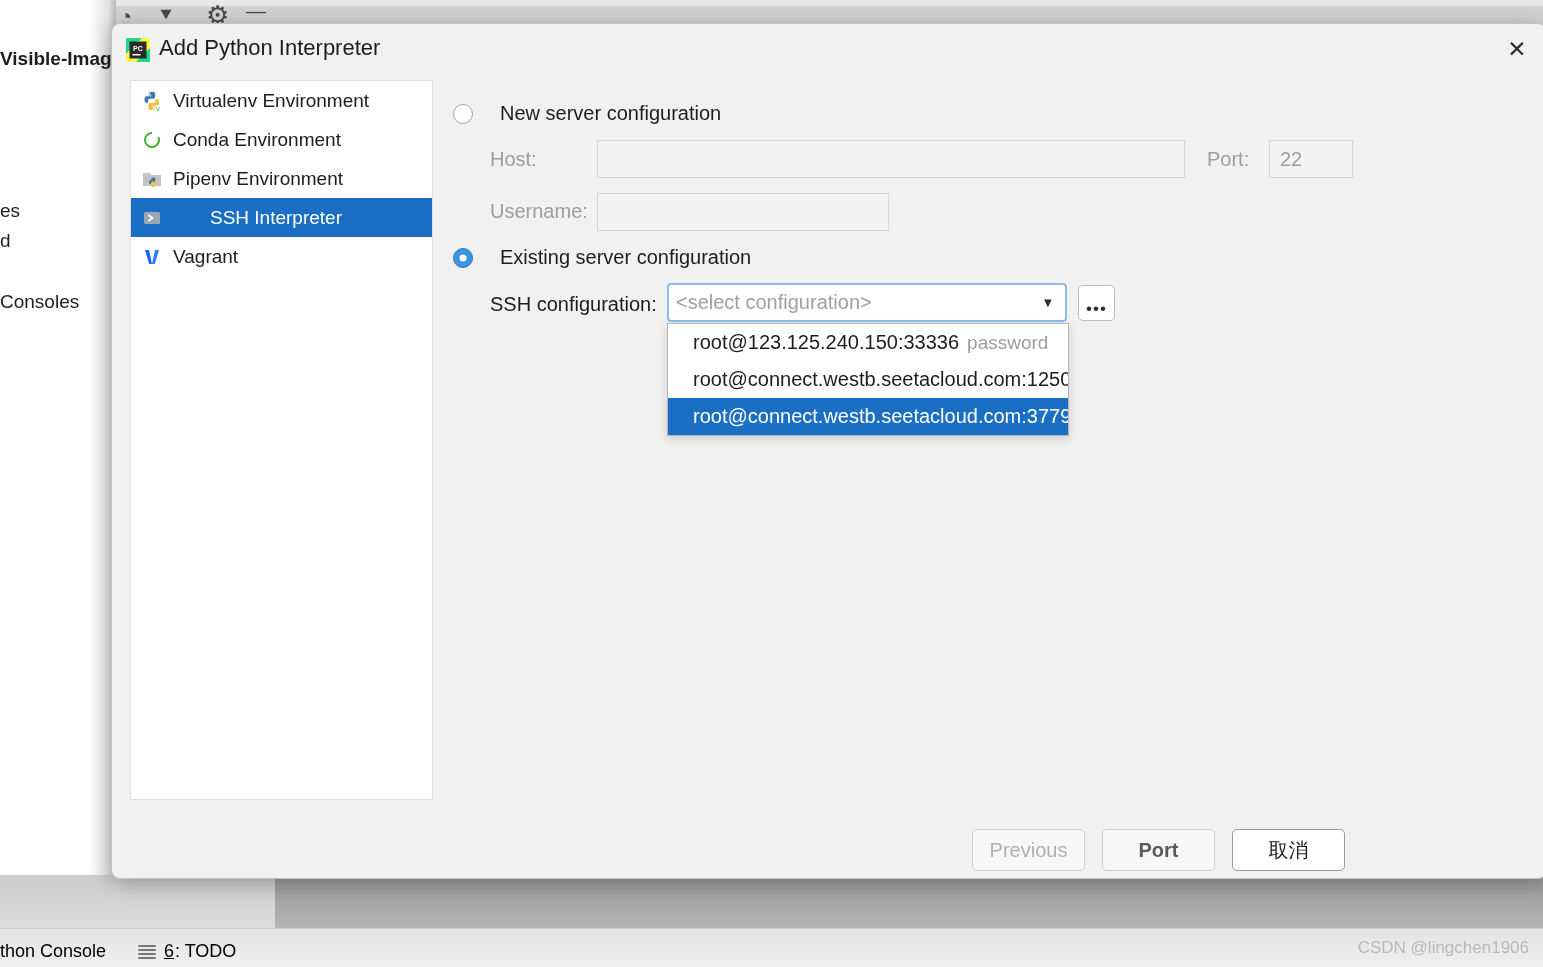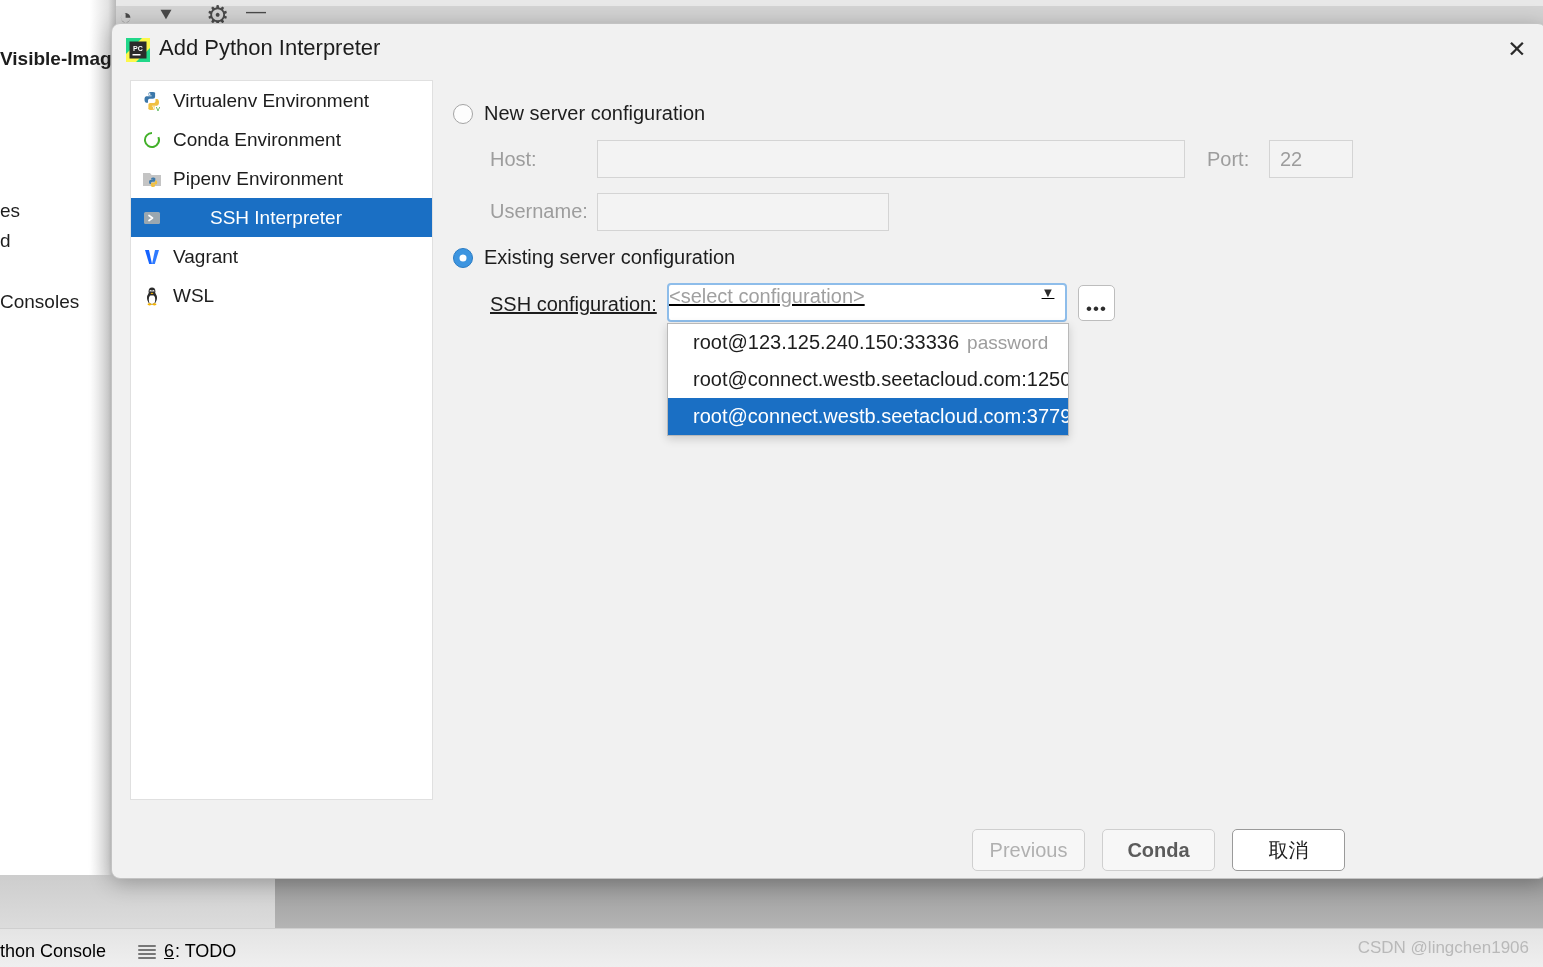--- a/index.html
+++ b/index.html
@@ -143,20 +143,21 @@
 
   
   .content { position: absolute; left: 330px; top: 56px; right: 0; bottom: 0; }
 
   .radio-row {
     position: absolute;
     display: flex; align-items: center;
     font-size: 20px; color: #1d1d1d;
     white-space: nowrap;
     cursor: default;
+    gap: 16px;
   }
   .radio {
     width: 20px; height: 20px; border-radius: 50%;
     border: 1.6px solid #a4a4a4; background: #fdfdfd;
     margin-right: 11px; flex: 0 0 20px;
     position: relative;
   }
   .radio.checked {
     background: #3d95e0; border-color: #2a7cc4;
   }
@@ -184,23 +185,22 @@
     padding: 0 10px;
     display: flex; align-items: center;
     white-space: nowrap;
   }
 
   .combo-wrap {
     position: absolute;
     border: 2px solid #8ebdea;
     border-radius: 4px;
     background: #ffffff;
-    display: flex; 
-    padding: 0 4px 0 0;
-    text-decoration: underline;
+    display: flex; align-items: center;
+    padding: 0 4px 0 7px;
   }
   .combo-value {
     flex: 1;
     font-size: 20px; color: #a0a0a0;
     white-space: nowrap;
   }
   .combo-arrow {
     width: 26px; text-align: center;
     font-size: 13px; color: #2d2d2d;
   }
@@ -355,37 +355,20 @@
     <div class="side-item">
       <span class="side-ico">
         <svg width="22" height="22" viewBox="0 0 22 22">
           <polygon points="4,4 8,4 11,18 8.2,18" fill="#1563ff"></polygon>
           <polygon points="18,4 14,4 11,18 13.8,18" fill="#2f7bff"></polygon>
         </svg>
       </span>
       <span>Vagrant</span>
     </div>
 
-    <div class="side-item">
-      <span class="side-ico">
-        <svg width="22" height="22" viewBox="0 0 22 22">
-          <ellipse cx="11" cy="13" rx="5" ry="6.5" fill="#2b2b2b"></ellipse>
-          <ellipse cx="11" cy="14.5" rx="3.2" ry="4.6" fill="#ffffff"></ellipse>
-          <ellipse cx="11" cy="6.5" rx="3.4" ry="4" fill="#2b2b2b"></ellipse>
-          <circle cx="9.7" cy="6" r="1.1" fill="#ffffff"></circle>
-          <circle cx="12.3" cy="6" r="1.1" fill="#ffffff"></circle>
-          <circle cx="9.8" cy="6.2" r="0.5" fill="#000"></circle>
-          <circle cx="12.2" cy="6.2" r="0.5" fill="#000"></circle>
-          <polygon points="11,7.6 12.6,8.9 9.4,8.9" fill="#f5b400"></polygon>
-          <ellipse cx="8.6" cy="19.3" rx="2.1" ry="1.1" fill="#f5b400"></ellipse>
-          <ellipse cx="13.4" cy="19.3" rx="2.1" ry="1.1" fill="#f5b400"></ellipse>
-        </svg>
-      </span>
-      <span>WSL</span>
-    </div>
 
 
   </div>
 
   <div class="content">
 
     <div class="radio-row" style="left:11px; top:22px;">
       <span class="radio"></span>
       <span>New server configuration</span>
     </div>
@@ -396,21 +379,21 @@
     <div class="text-input" style="left:827px; top:60px; width:84px; height:38px;">22</div>
 
     <div class="field-label disabled" style="left:48px; top:120px;">Username:</div>
     <div class="text-input" style="left:155px; top:113px; width:292px; height:38px;" placeholder=""></div>
 
     <div class="radio-row" style="left:11px; top:166px;">
       <span class="radio checked"></span>
       <span>Existing server configuration</span>
     </div>
 
-    <div class="field-label enabled" style="left:48px; top:213px;text-decoration:underline;">SSH configuration:</div>
+    <div class="field-label enabled" style="left:48px; top:213px;">SSH configuration:</div>
     <div class="combo-wrap" style="left:225px; top:203px; width:400px; height:39px;">
       <span class="combo-value">&lt;select configuration&gt;</span>
       <span class="combo-arrow">▼</span>
     </div>
     <div class="ellipsis-btn" style="left:636px; top:205px; width:37px; height:36px;">•••</div>
 
     <div class="dropdown" style="left:225px; top:243px; width:402px;">
       <div class="dd-item">
         <span>root@123.125.240.150:33336</span>
         <span class="dd-sub">password</span>
@@ -420,15 +403,15 @@
 
       </div>
       <div class="dd-item highlighted">
         <span>root@connect.westb.seetacloud.com:37792</span>
 
       </div>
     </div>
   </div>
 
   <div class="footer-btn disabled" style="left:860px; top:805px; width:113px;">Previous</div>
-  <div class="footer-btn normal" style="left:990px; top:805px; width:113px;">Conda</div>
+  <div class="footer-btn normal" style="left:990px; top:805px; width:113px;">Port</div>
   <div class="footer-btn primary" style="left:1120px; top:805px; width:113px;">取消</div>
 </div>
 
 </body></html>

